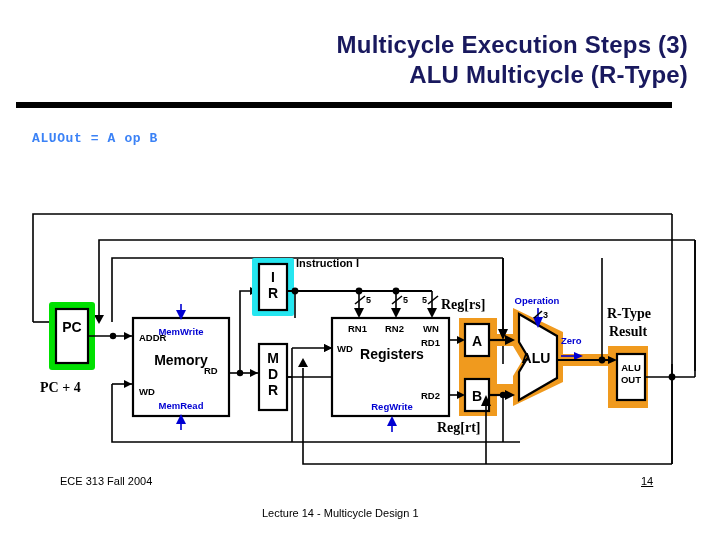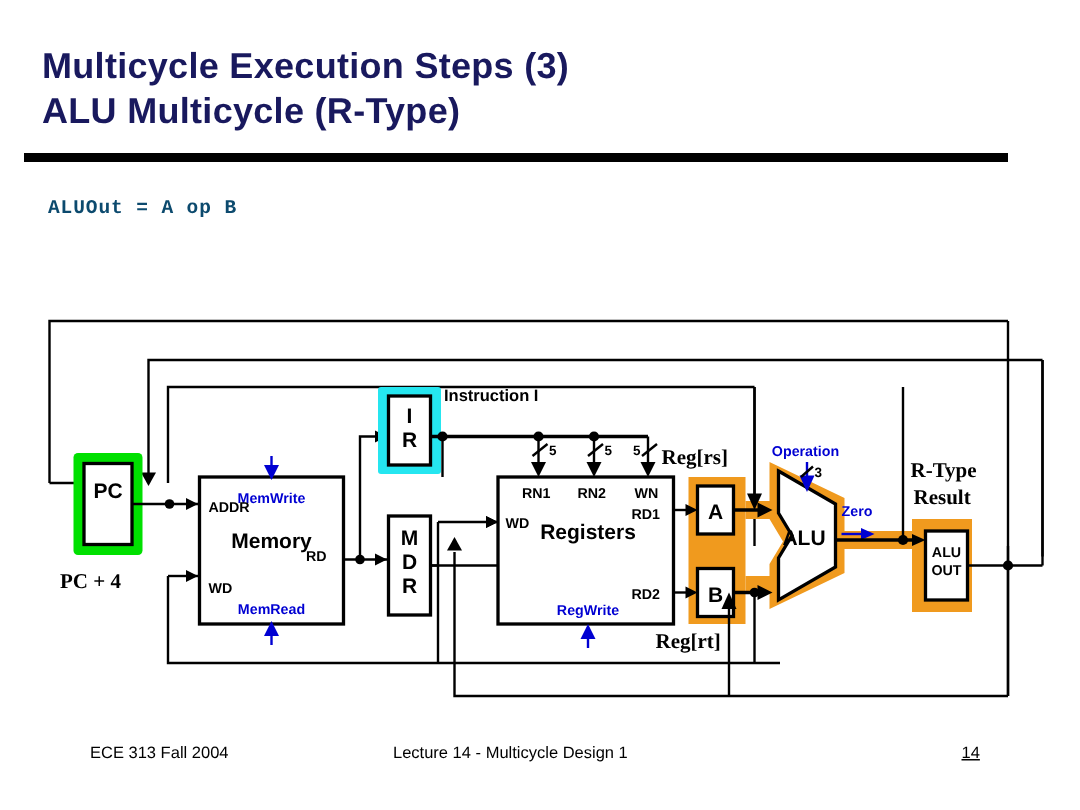--- a/index.html
+++ b/index.html
@@ -3,41 +3,41 @@
 <meta charset="utf-8">
 <style>
   html,body{margin:0;padding:0;}
   body{
     width:720px;height:540px;background:#ffffff;overflow:hidden;
     font-family:"Liberation Sans",sans-serif;position:relative;
   }
   #slide{position:absolute;left:0;top:0;width:720px;height:540px;}
 
   
-  .title-block{position:absolute;left:28px;top:30px;width:660px;}
+  .title-block{position:absolute;left:28px;top:30px;width:660px;text-align:right;}
   .title-line{
     color:#19195e;font-family:"Liberation Sans",sans-serif;
     font-size:24px;font-weight:bold;line-height:30px;letter-spacing:.2px;
     white-space:nowrap;
   }
   .hrule{position:absolute;left:16px;top:102px;width:656px;height:6px;background:#000;}
 
   
   .code-line{
     position:absolute;left:32px;top:131px;
     font-family:"Liberation Mono",monospace;font-size:13px;font-weight:bold;
-    color:#0c4a6e;letter-spacing:.6px;white-space:nowrap;
+    color:#3b82f6;letter-spacing:.6px;white-space:nowrap;
   }
 
   
-  .footer{position:absolute;left:0;top:496px;width:720px;height:20px;}
+  .footer{position:absolute;left:0;top:475px;width:720px;height:20px;}
   .footer span{position:absolute;font-size:11px;color:#000;white-space:nowrap;
                font-family:"Liberation Sans",sans-serif;}
   .f-left{left:60px;}
-  .f-mid{left:262px;}
+  .f-mid{left:262px;margin-top:32px;}
   .f-right{left:641px;text-decoration:underline;}
 
   
   #diagram{position:absolute;left:0;top:196px;width:720px;height:300px;}
   #diagram svg{display:block;}
 
   .blk-label{font-family:"Liberation Sans",sans-serif;font-weight:bold;fill:#000;}
   .blk-name{font-family:"Liberation Sans",sans-serif;font-weight:bold;fill:#000;font-size:14px;}
   .ctrl{font-family:"Liberation Sans",sans-serif;font-weight:bold;fill:#0000d2;font-size:9.5px;}
   .pin{font-family:"Liberation Sans",sans-serif;font-weight:bold;fill:#000;font-size:9.5px;}

